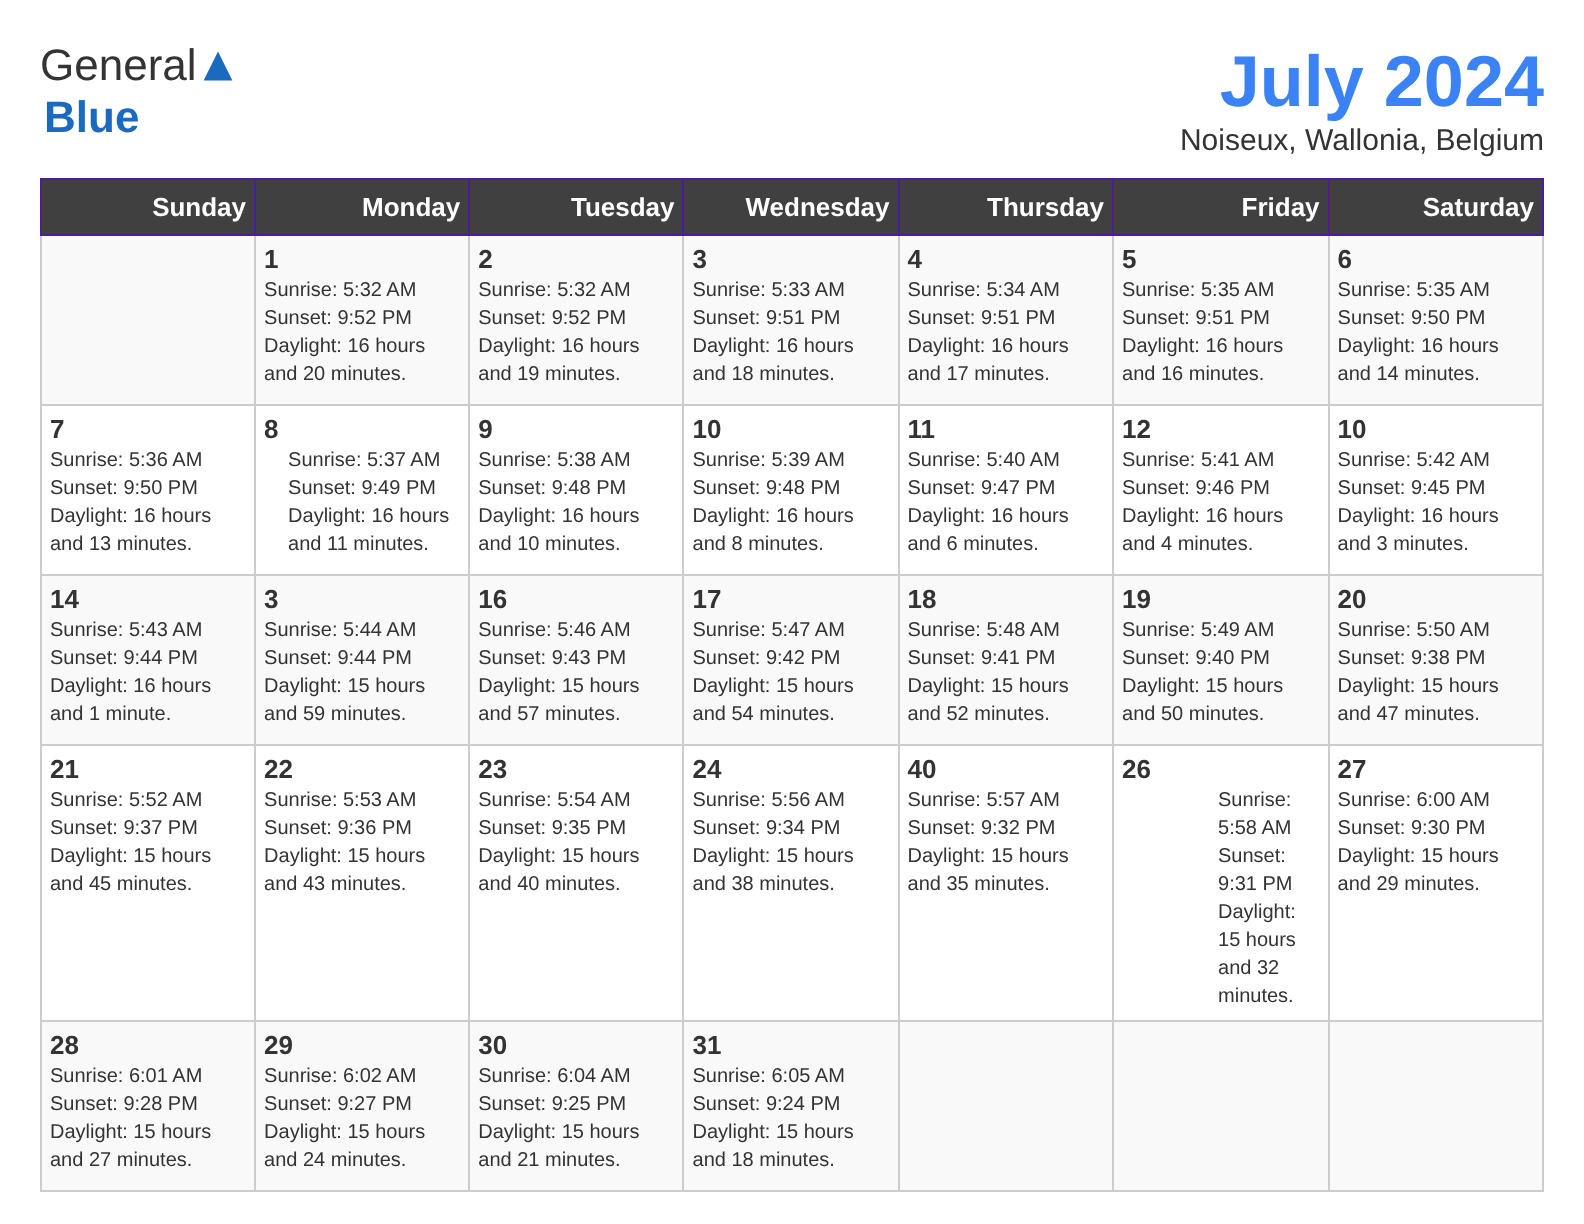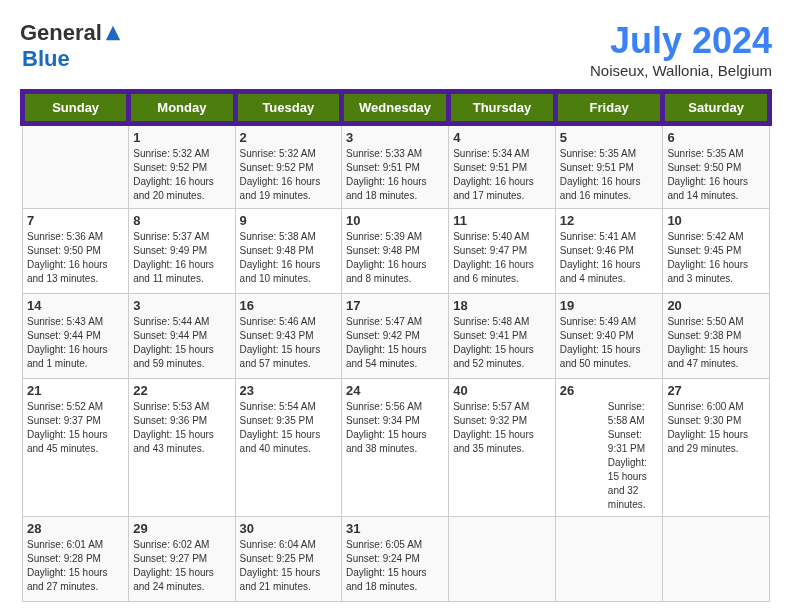--- a/index.html
+++ b/index.html
@@ -18,21 +18,21 @@
     }
     .logo {
       display: flex;
       flex-direction: column;
       align-items: flex-start;
     }
     .logo-text {
       display: flex;
       align-items: center;
       font-size: 22px;
-      font-weight: bold;
+      font-weight: normal;
       text-align: center;
     }
     .logo-general { color: #333; }
     .logo-blue { color: #1a6bbf; }
     .logo-icon {
       width: 18px;
       height: 18px;
       margin-left: 2px;
     }
     .title-block {
@@ -46,27 +46,27 @@
     .location {
       font-size: 15px;
       color: #333;
     }
     table {
       width: 100%;
       border-collapse: collapse;
       font-size: 11px;
     }
     thead tr th {
-      background-color: #4d7c0f;
+      background-color: #404040;
       color: #fff;
       padding: 6px 4px;
-      text-align: center;
+      text-align: right;
       font-size: 13px;
       font-weight: bold;
-      border: 5px solid #4c1d95;
+      border: 1px solid #4c1d95;
     }
     tbody tr td {
       border: 1px solid #ccc;
       vertical-align: top;
       padding: 4px;
       height: 85px;
       width: 108px;
     }
     .day-number {
       font-size: 13px;
@@ -165,21 +165,21 @@
       <tr>
         <td>
           <div class="day-number">7</div>
           <div class="day-info" style="white-space: pre-line;">Sunrise: 5:36 AM
 Sunset: 9:50 PM
 Daylight: 16 hours
 and 13 minutes.</div>
         </td>
         <td>
           <div class="day-number">8</div>
-          <div class="day-info" style="white-space: pre-line;">Sunrise: 5:37 AM
+          <div class="day-info" style="white-space: pre-line; margin-left: 12px;">Sunrise: 5:37 AM
 Sunset: 9:49 PM
 Daylight: 16 hours
 and 11 minutes.</div>
         </td>
         <td>
           <div class="day-number">9</div>
           <div class="day-info" style="white-space: pre-line;">Sunrise: 5:38 AM
 Sunset: 9:48 PM
 Daylight: 16 hours
 and 10 minutes.</div>

